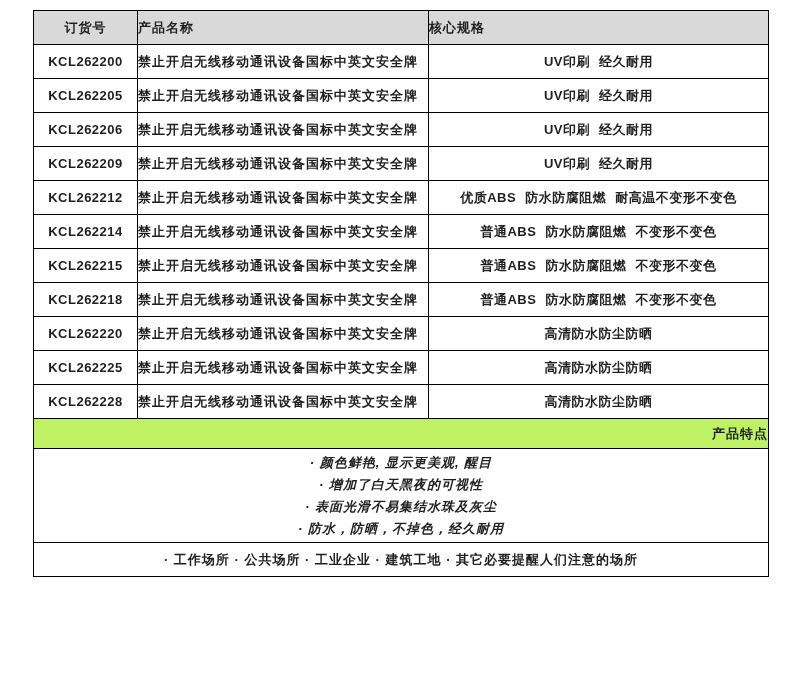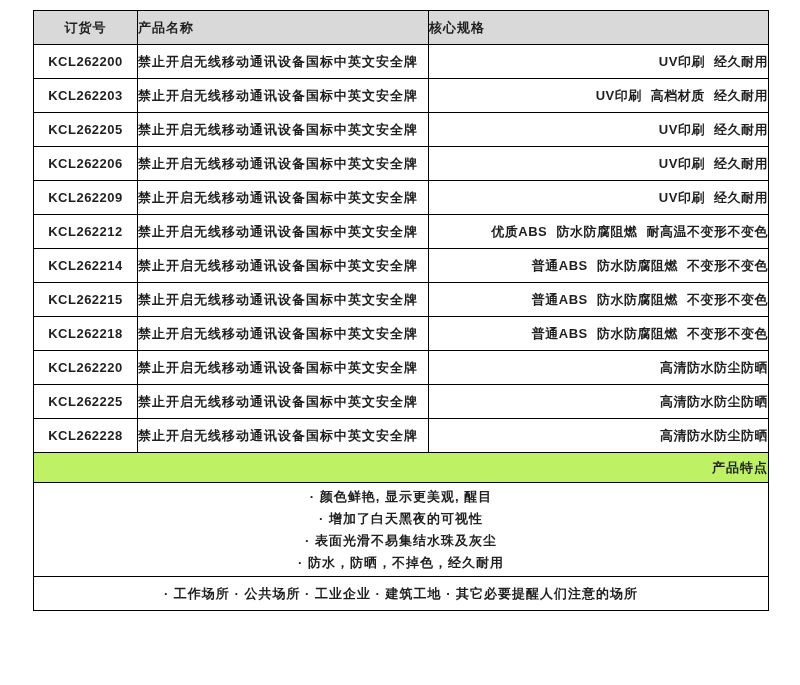--- a/index.html
+++ b/index.html
@@ -51,40 +51,41 @@
     text-align: center;
     letter-spacing: 0.5px;
   }
   td.name-cell {
     text-align: left;
     padding-left: 6px;
     letter-spacing: 1px;
     margin-top: 12px;
   }
   td.spec-cell {
-    text-align: right;
+    text-align: center;
     padding-left: 6px;
     letter-spacing: 0.5px;
     word-spacing: 5px;
   }
 
   tr.section-head td {
     height: 29px;
     background: #bef264;
     text-align: right;
     letter-spacing: 1px;
   }
   td.features-cell {
     height: 93px;
     text-align: center;
     white-space: normal;
   }
   .feature-line {
     line-height: 22px;
     letter-spacing: 1px;
+    font-style: italic;
   }
   td.occasions-cell {
     height: 33px;
     text-align: center;
     letter-spacing: 1px;
   }
 </style>
 </head>
 <body>
 
@@ -100,25 +101,20 @@
         <th class="h-order">订货号</th>
         <th class="h-name">产品名称</th>
         <th class="h-spec">核心规格</th>
       </tr>
     </thead>
     <tbody>
       <tr>
         <td class="order-cell">KCL262200</td>
         <td class="name-cell">禁止开启无线移动通讯设备国标中英文安全牌</td>
         <td class="spec-cell">UV印刷 经久耐用</td>
-      </tr>
-      <tr>
-        <td class="order-cell">KCL262203</td>
-        <td class="name-cell">禁止开启无线移动通讯设备国标中英文安全牌</td>
-        <td class="spec-cell">UV印刷 高档材质 经久耐用</td>
       </tr>
       <tr>
         <td class="order-cell">KCL262205</td>
         <td class="name-cell">禁止开启无线移动通讯设备国标中英文安全牌</td>
         <td class="spec-cell">UV印刷 经久耐用</td>
       </tr>
       <tr>
         <td class="order-cell">KCL262206</td>
         <td class="name-cell">禁止开启无线移动通讯设备国标中英文安全牌</td>
         <td class="spec-cell">UV印刷 经久耐用</td>

